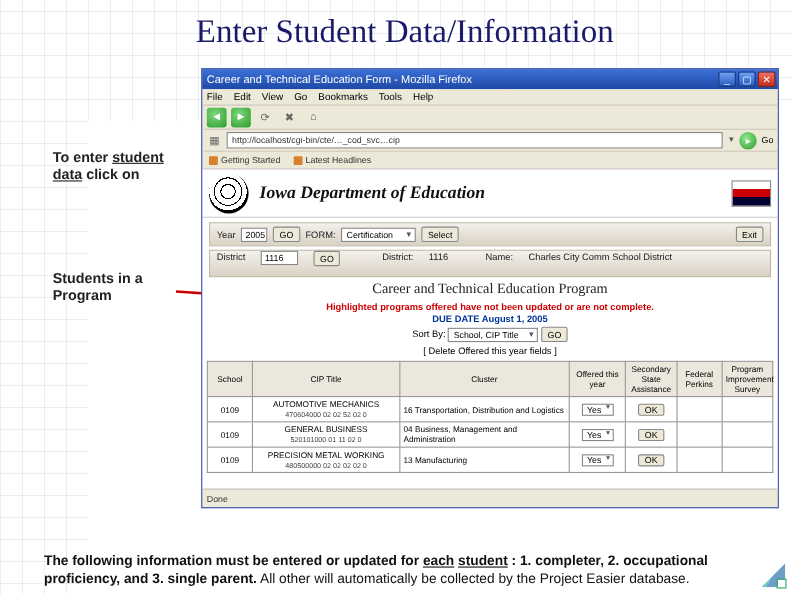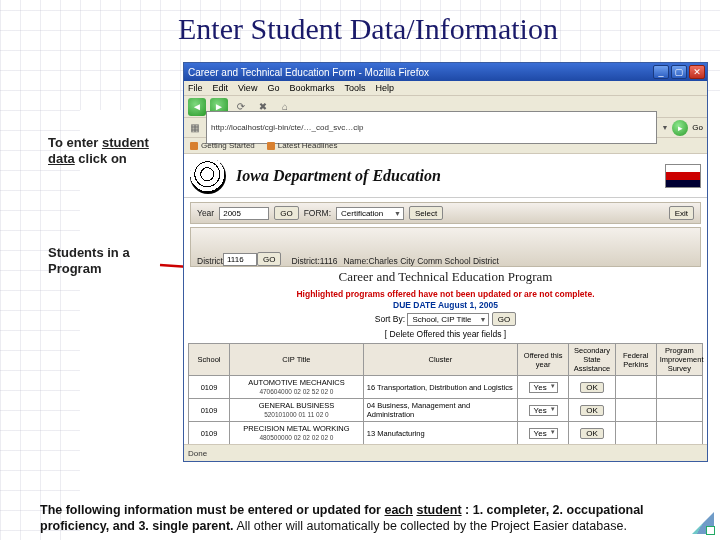--- a/index.html
+++ b/index.html
@@ -116,21 +116,21 @@
     cursor: pointer;
     font-size: 10px;
   }
   .tbtn.nav { background: radial-gradient(circle at 40% 35%, #7fd87f, #2a9a2a); color:#fff; }
   .tbtn.gray { color:#666; }
   .addrbar {
     height: 20px; background:#ece9d8;
     border-bottom: 1px solid #cfc8b8;
     display:flex; align-items:center; padding: 0 4px; gap:4px;
   }
-  .addr-input { flex:1; height:33px; background:#fff; border:1px solid #888; font-size:8px; padding:0 4px; display:flex; align-items:center; color:#333; overflow:hidden;}
+  .addr-input { flex:1; height:15px; background:#fff; border:1px solid #888; font-size:8px; padding:0 4px; display:flex; align-items:center; color:#333; overflow:hidden;}
   .go-btn { width:16px; height:16px; border-radius:50%; background:radial-gradient(circle at 40% 35%, #8fe88f, #2a9a2a); cursor:pointer; display:inline-flex;align-items:center;justify-content:center;color:#fff;font-size:9px;}
   .bookmarks {
     height: 16px; background:#ece9d8;
     border-bottom:1px solid #cfc8b8;
     display:flex; align-items:center; gap:12px;
     padding:0 6px; font-size:8px; color:#333;
   }
   .bookmarks span { cursor:pointer; }
   .bm-ico { display:inline-block; width:8px; height:8px; background:#d88030; border-radius:1px; margin-right:3px; vertical-align:middle;}
   .page {
@@ -161,22 +161,22 @@
     display:flex; align-items:center; gap:5px;
     padding: 0 6px;
     font-size:8.5px;
   }
   .ff-label { color:#222; }
   .ff-input { background:#fff; border:1px solid #888; height:13px; padding:0 3px; font-size:8px; display:inline-flex; align-items:center;}
   .ff-btn { background:#ece9d8; border:1px solid #888; border-radius:2px; height:14px; padding:0 5px; font-size:8px; cursor:pointer; display:inline-flex; align-items:center;}
   .ff-sel { background:#fff; border:1px solid #888; height:13px; padding:0 12px 0 4px; font-size:8px; position:relative; display:inline-flex; align-items:center;}
   .ff-sel::after { content:"▼"; position:absolute; right:2px; font-size:7px; color:#555;}
   .form-row2 {
-    height:40px; margin:0 6px 2px 6px;
-    display:flex; align-items:flex-end; gap:0;
+    height:25px; margin:0 6px 2px 6px;
+    display:flex; align-items:flex-start; gap:14px;
     padding: 0 6px;
     font-size:8.5px;
   }
   .cte-title {
     text-align:center;
     font-family:"Times New Roman", serif;
     font-size:13px;
     color:#222;
     margin: 2px 0 4px 0;
   }
@@ -286,21 +286,21 @@
 
   <div class="page">
     <div class="banner">
       <div class="seal"></div>
       <div class="banner-title">Iowa Department of Education</div>
       <div class="flag"></div>
     </div>
 
     <div class="form-row1 shade">
       <span class="ff-label">Year</span>
-      <span class="ff-input" style="width:50px">2005</span>
+      <span class="ff-input" style="width:24px">2005</span>
       <span class="ff-btn">GO</span>
       <span class="ff-label">FORM:</span>
       <span class="ff-sel" style="width:68px">Certification</span>
       <span class="ff-btn">Select</span>
       <span style="flex:1"></span>
       <span class="ff-btn">Exit</span>
     </div>
 
     <div class="form-row2 shade">
       <span class="ff-label">District</span>

